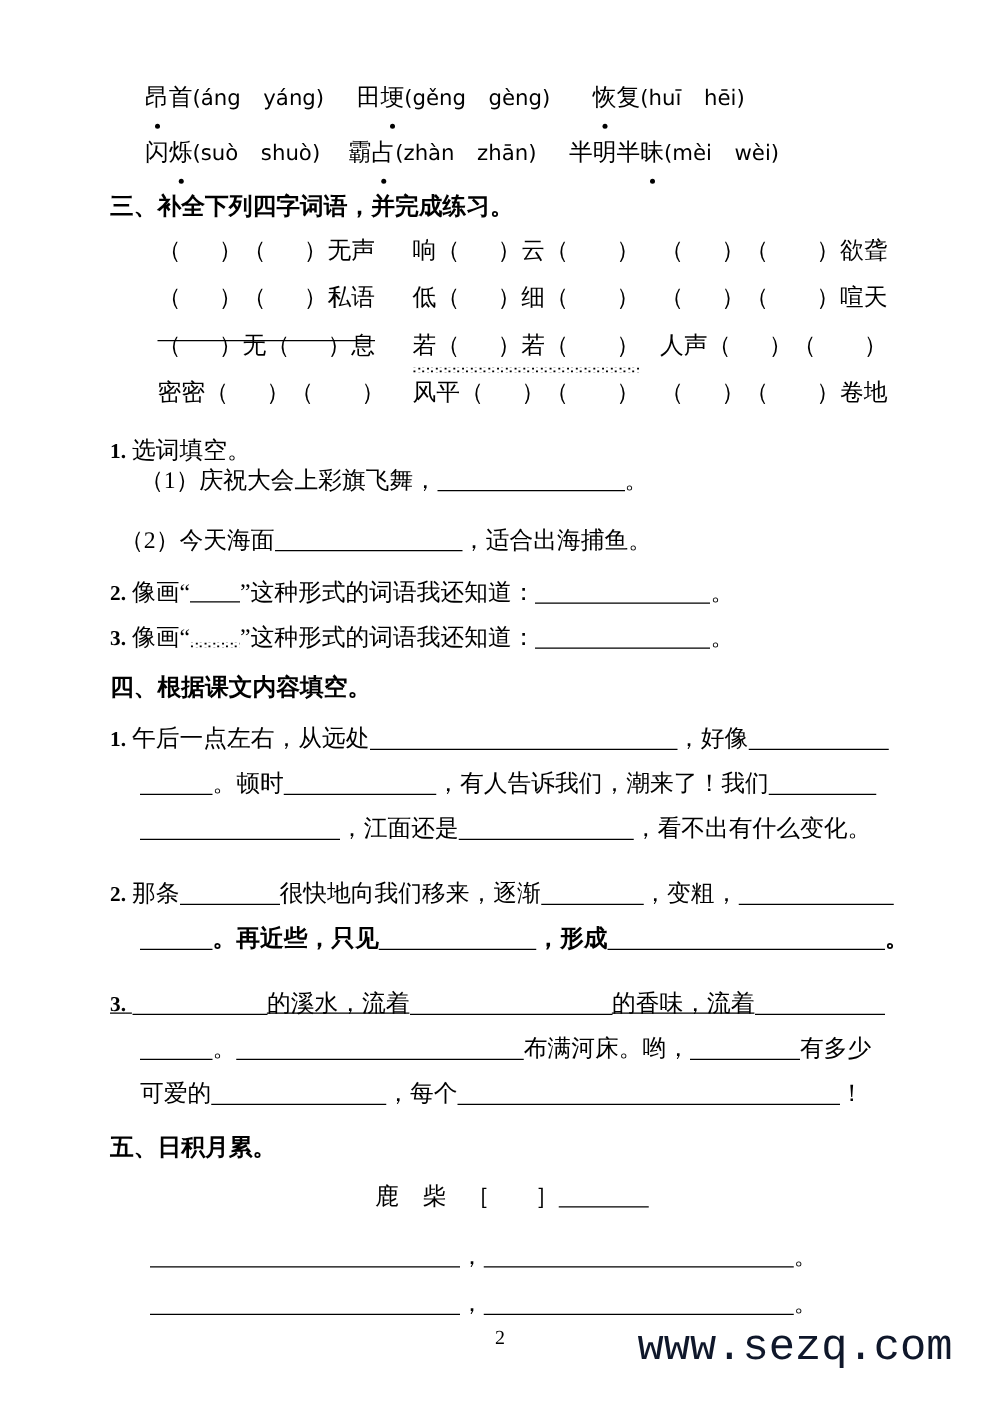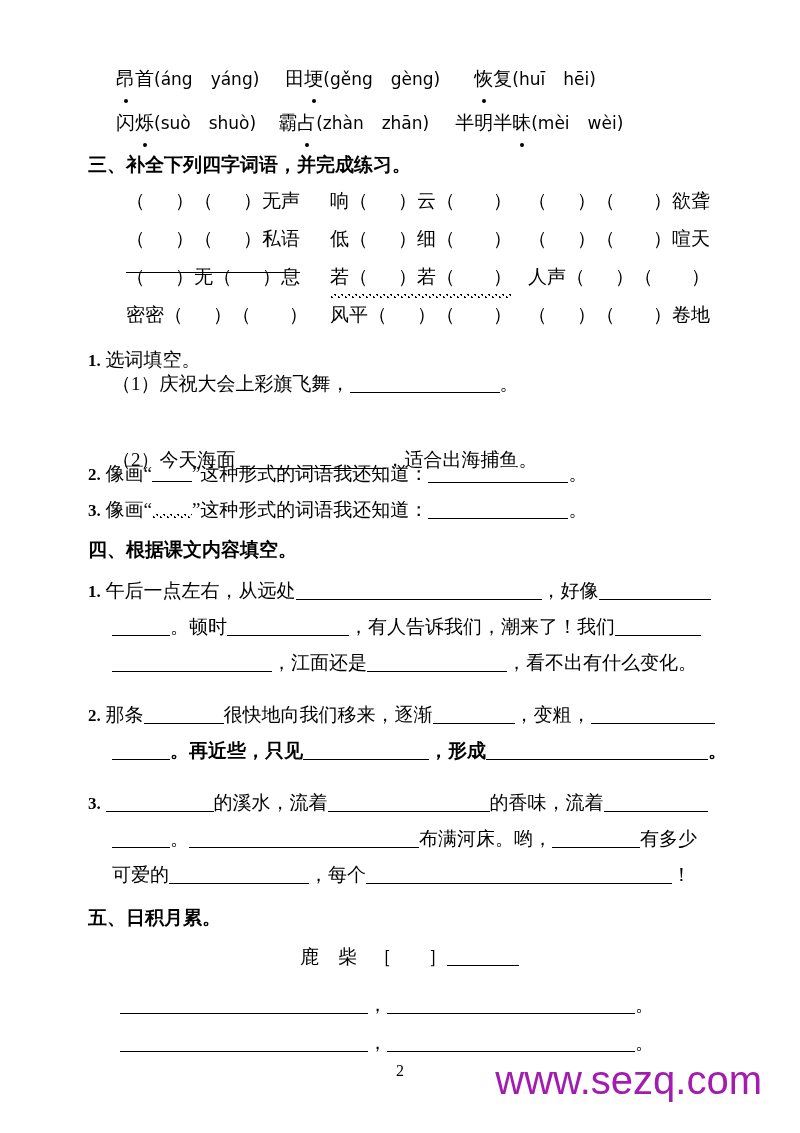--- a/index.html
+++ b/index.html
@@ -148,23 +148,23 @@
   .page-no {
     position: absolute;
     left: 0; right: 0;
     text-align: center;
     font-size: 16px;
     font-family: "Liberation Serif", "DejaVu Serif", serif;
   }
   .watermark {
     position: absolute;
     right: 38px;
-    font-family: Liberation Sans, sans-serif;
-    font-size: 40px;
-    color: #a21caf;
+    font-family: Liberation Mono, monospace;
+    font-size: 35px;
+    color: #0f172a;
     letter-spacing: 0px;
     white-space: nowrap;
   }
 </style>
 </head>
 <body>
 
 <div class="page">
 
   <div class="pinyin-block">
@@ -265,21 +265,21 @@
 
   <div class="ex" style="left:88px; top:347px;">
     <span class="lead">1.</span>
     <span>选词填空。</span>
   </div>
 
   <div class="ex" style="left:112px; top:371px;">
     <span>（1）</span><span>庆祝大会上彩旗飞舞，</span><span class="blank" style="width:150px"></span><span>。</span>
   </div>
 
-  <div class="ex" style="left:112px; top:419px;margin-top:28px;">
+  <div class="ex" style="left:96px; top:419px;">
     <span>（2）</span><span>今天海面</span><span class="blank" style="width:150px"></span><span>，适合出海捕鱼。</span>
   </div>
 
   <div class="ex" style="left:88px; top:461px;">
     <span class="lead">2.</span>
     <span>像画“</span><span class="blank-sm" style="width:40px"></span><span>”这种形式的词语我还知道：</span><span class="blank" style="width:140px"></span><span>。</span>
   </div>
 
   <div class="ex" style="left:88px; top:497px;">
     <span class="lead">3.</span>
@@ -300,21 +300,21 @@
   </div>
 
   <div class="ex" style="left:88px; top:702px;">
     <span class="lead">2.</span>
     <span>那条</span><span class="blank" style="width:80px"></span><span>很快地向我们移来，逐渐</span><span class="blank" style="width:82px"></span><span>，变粗，</span><span class="blank" style="width:124px"></span>
   </div>
   <div class="ex" style="left:112px; top:738px;font-weight:bold;">
     <span class="blank" style="width:58px"></span><span>。再近些，只见</span><span class="blank" style="width:126px"></span><span>，形成</span><span class="blank" style="width:222px"></span><span>。</span>
   </div>
 
-  <div class="ex" style="left:88px; top:790px;">
+  <div class="ex" style="left:88px; top:790px;text-decoration:underline;">
     <span class="lead">3.</span>
     <span class="blank" style="width:108px"></span><span>的溪水，流着</span><span class="blank" style="width:162px"></span><span>的香味，流着</span><span class="blank" style="width:104px"></span>
   </div>
   <div class="ex" style="left:112px; top:862px;">
     <span>可爱的</span><span class="blank" style="width:140px"></span><span>，每个</span><span class="blank" style="width:306px"></span><span>！</span>
   </div>
   <div class="ex" style="left:112px; top:826px;">
     <span class="blank" style="width:58px"></span><span>。</span><span class="blank" style="width:230px"></span><span>布满河床。哟，</span><span class="blank" style="width:88px"></span><span>有多少</span>
   </div>
 

